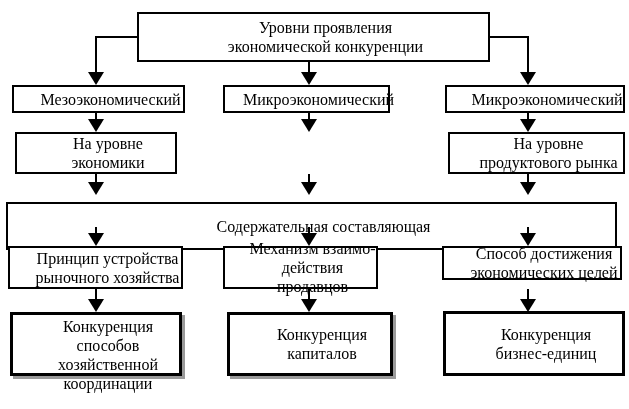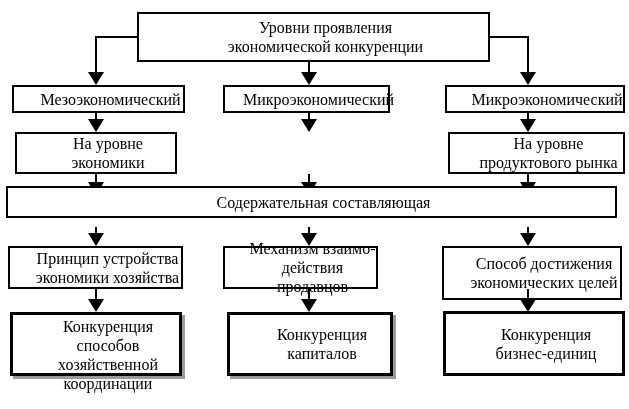--- a/index.html
+++ b/index.html
@@ -62,34 +62,34 @@
   <div class="box" style="left:448px;top:132px;width:177px;height:42px">На уровне
 продуктового рынка</div>
 
   <div class="stem" style="left:95px;top:174px;height:9px"></div>
   <div class="head" style="left:88px;top:182px"></div>
   <div class="stem" style="left:308px;top:174px;height:9px"></div>
   <div class="head" style="left:301px;top:182px"></div>
   <div class="stem" style="left:527px;top:174px;height:9px"></div>
   <div class="head" style="left:520px;top:182px"></div>
 
-  <div class="box" style="left:6px;top:186px;width:611px;height:32px">Содержательная составляющая</div>
+  <div class="box" style="left:6px;top:202px;width:611px;height:48px">Содержательная составляющая</div>
 
   <div class="stem" style="left:95px;top:227px;height:7px"></div>
   <div class="head" style="left:88px;top:233px"></div>
   <div class="stem" style="left:308px;top:227px;height:7px"></div>
   <div class="head" style="left:301px;top:233px"></div>
   <div class="stem" style="left:527px;top:227px;height:7px"></div>
   <div class="head" style="left:520px;top:233px"></div>
 
   <div class="box" style="left:8px;top:246px;width:175px;height:43px">Принцип устройства
-экономики хозяйства</div>
+рыночного хозяйства</div>
   <div class="box" style="left:223px;top:246px;width:155px;height:43px">Механизм взаимо-
 действия продавцов</div>
-  <div class="box" style="left:442px;top:246px;width:180px;height:54px">Способ достижения
+  <div class="box" style="left:442px;top:246px;width:180px;height:34px">Способ достижения
 экономических целей</div>
 
   <div class="stem" style="left:95px;top:289px;height:11px"></div>
   <div class="head" style="left:88px;top:299px"></div>
   <div class="stem" style="left:308px;top:289px;height:11px"></div>
   <div class="head" style="left:301px;top:299px"></div>
   <div class="stem" style="left:527px;top:289px;height:11px"></div>
   <div class="head" style="left:520px;top:299px"></div>
 
   <div class="box thick shadow topalign" style="left:10px;top:312px;width:172px;height:64px">Конкуренция

